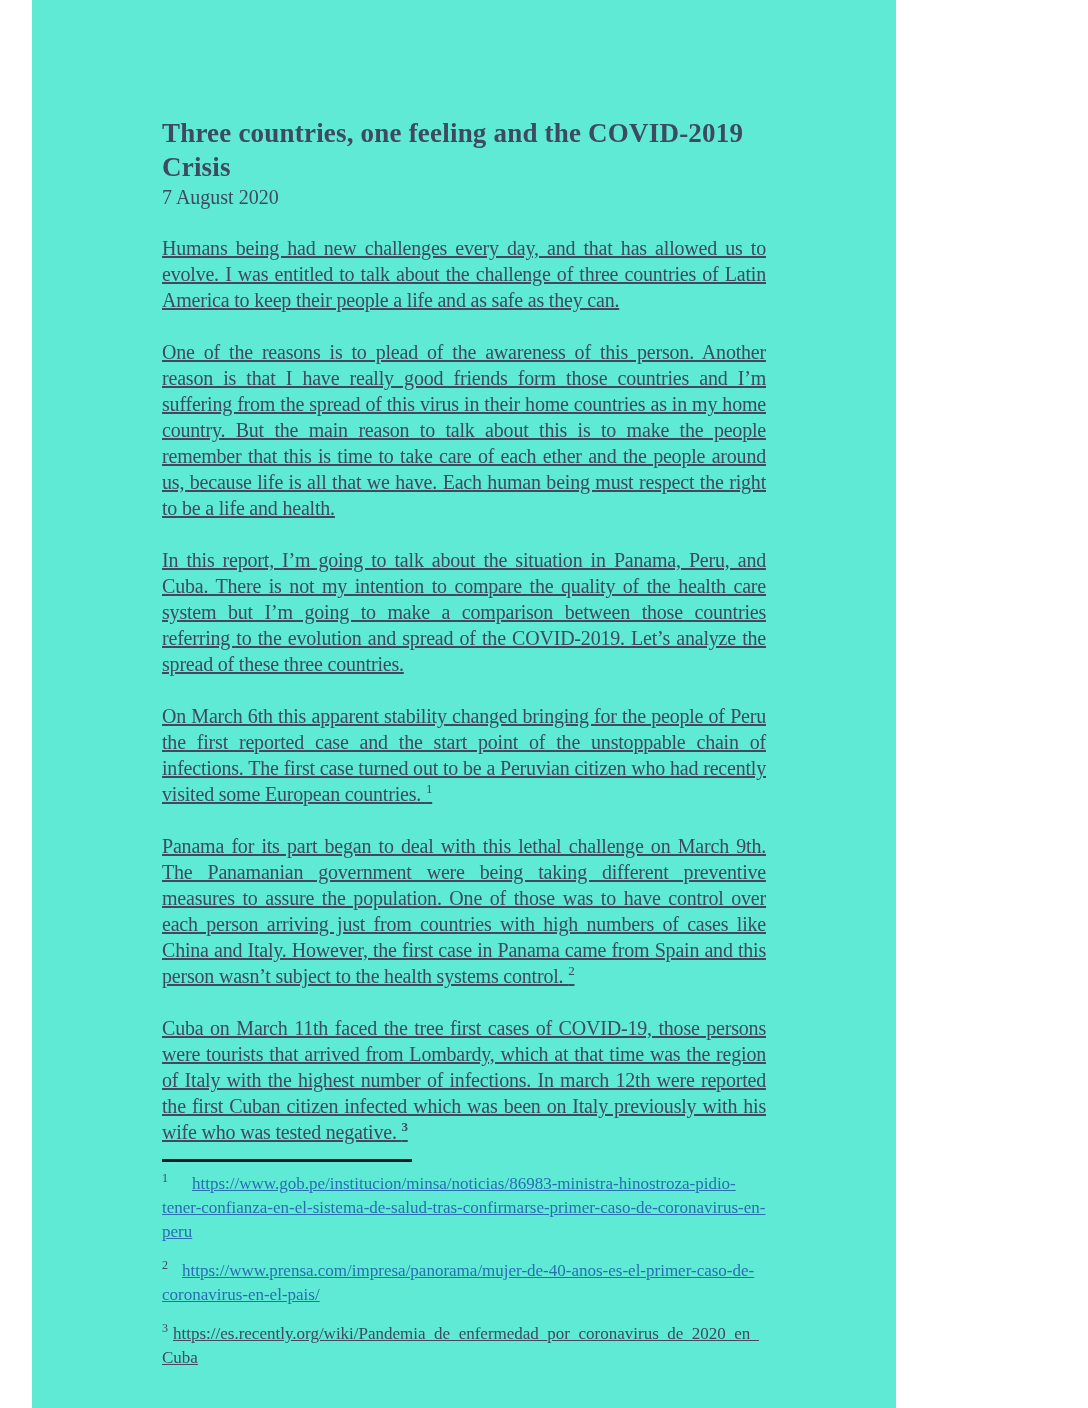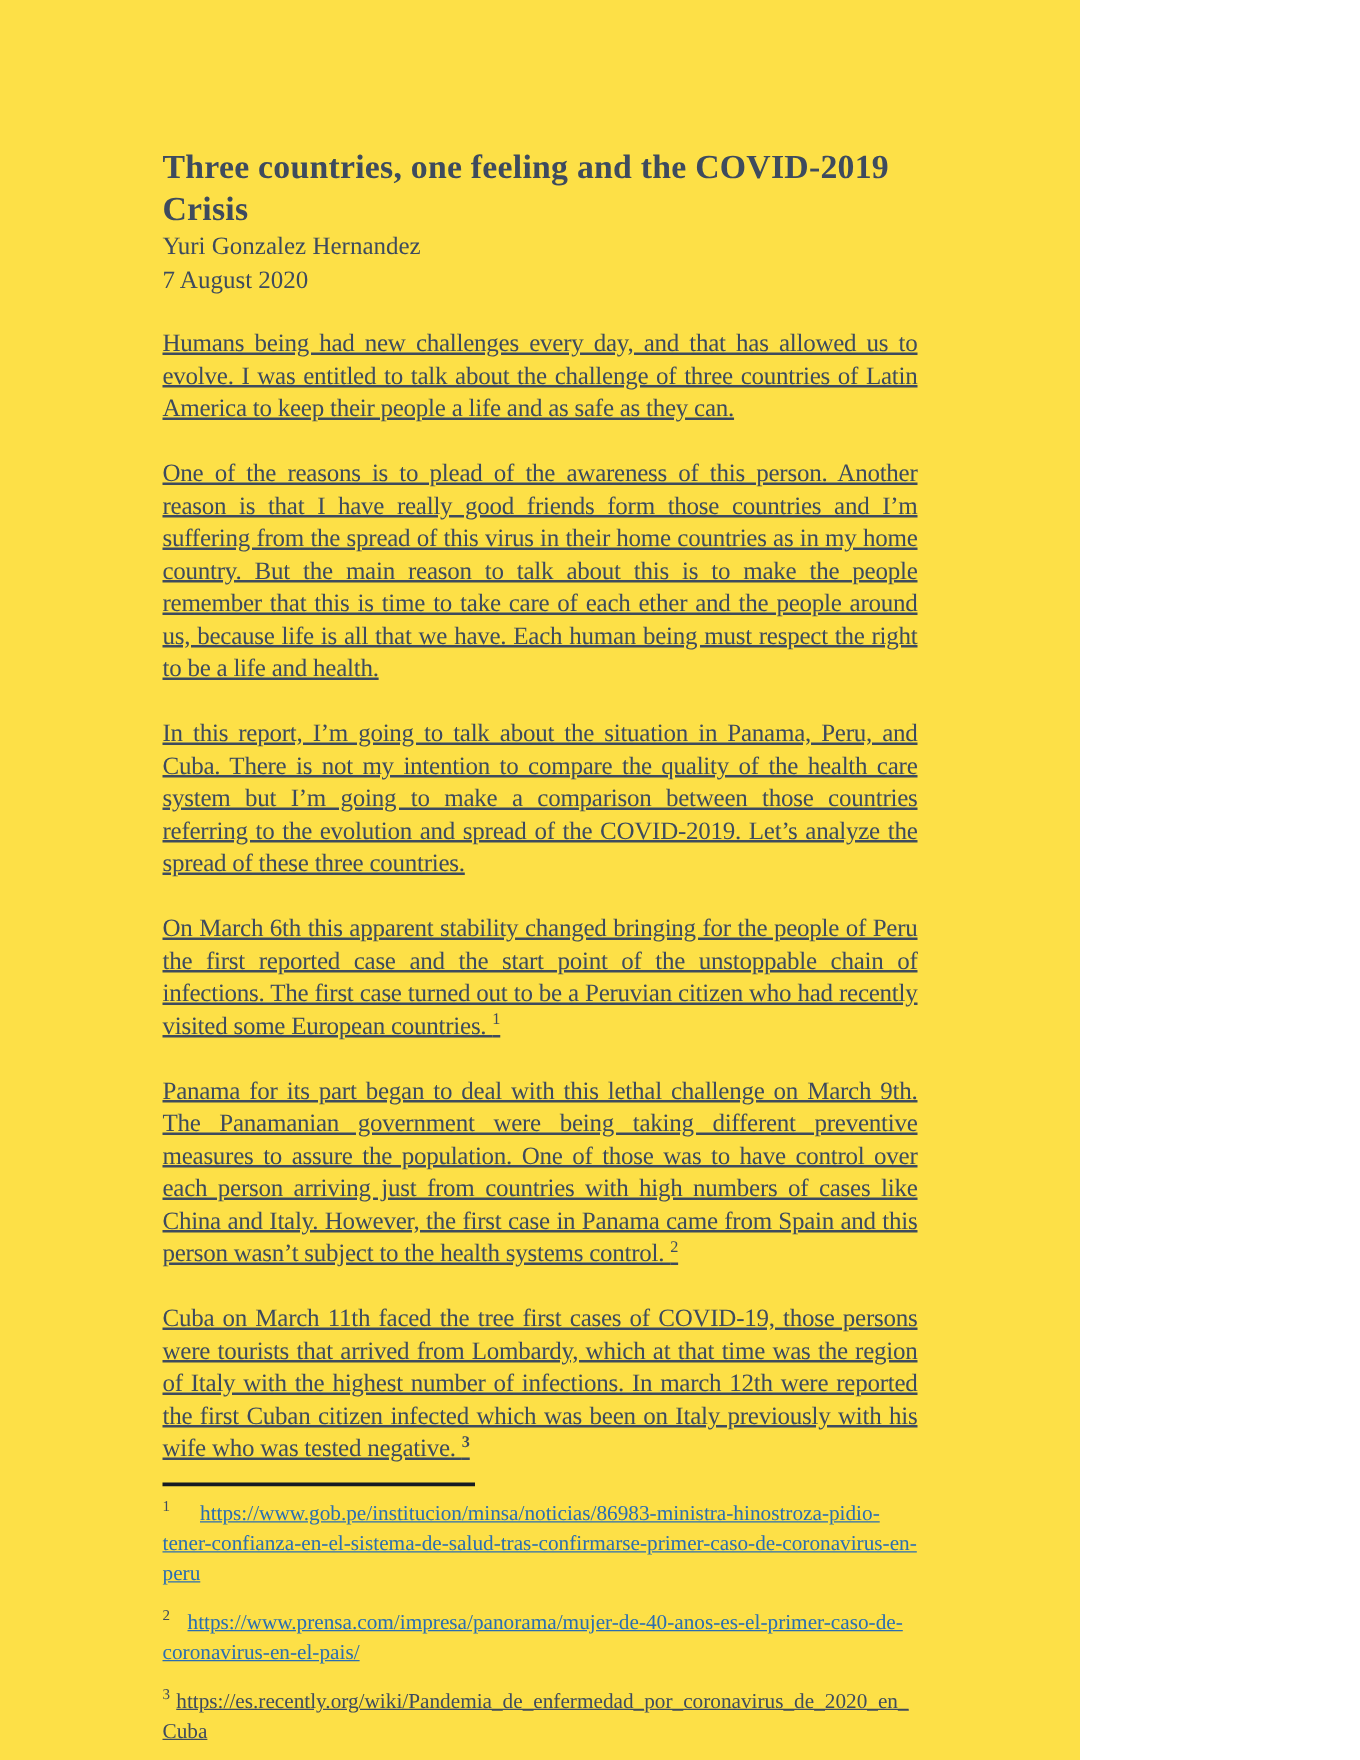--- a/index.html
+++ b/index.html
@@ -6,24 +6,25 @@
     margin: 0;
     padding: 0;
     background: #ffffff;
   }
   .page {
     position: relative;
     width: 864px;
     height: 1408px;
     box-sizing: border-box;
     padding: 116px 130px 0 130px;
-    background: #fde047;
+    background: #5eead4;
     font-family: "Liberation Serif", "DejaVu Serif", serif;
     color: #3e4b5e;
     overflow: hidden;
+    margin-left: 32px;
   }
   .doc-title {
     font-size: 27px;
     font-weight: 700;
     margin: 0;
     line-height: 34px;
     letter-spacing: 0.2px;
   }
   .byline {
     font-size: 20px;
@@ -82,21 +83,20 @@
   a.fn-link.dark {
     color: #3e4b5e;
   }
 </style>
 </head>
 <body>
 
 <div class="page">
 
   <h1 class="doc-title">Three countries, one feeling and the COVID-2019 Crisis</h1>
-  <p class="byline">Yuri Gonzalez Hernandez</p>
   <p class="byline">7 August 2020</p>
 
   <div class="body-copy">
 
     <p class="para"><span>Humans being had new challenges every day, and that has allowed us to evolve. I was entitled to talk about the challenge of three countries of Latin America to keep their people a life and as safe as they can.</span></p>
 
     <p class="para"><span>One of the reasons is to plead of the awareness of this person. Another reason is that I have really good friends form those countries and I’m suffering from the spread of this virus in their home countries as in my home country. But the main reason to talk about this is to make the people remember that this is time to take care of each ether and the people around us, because life is all that we have. Each human being must respect the right to be a life and health.</span></p>
 
     <p class="para"><span>In this report, I’m going to talk about the situation in Panama, Peru, and Cuba. There is not my intention to compare the quality of the health care system but I’m going to make a comparison between those countries referring to the evolution and spread of the COVID-2019. Let’s analyze the spread of these three countries.</span></p>
 

